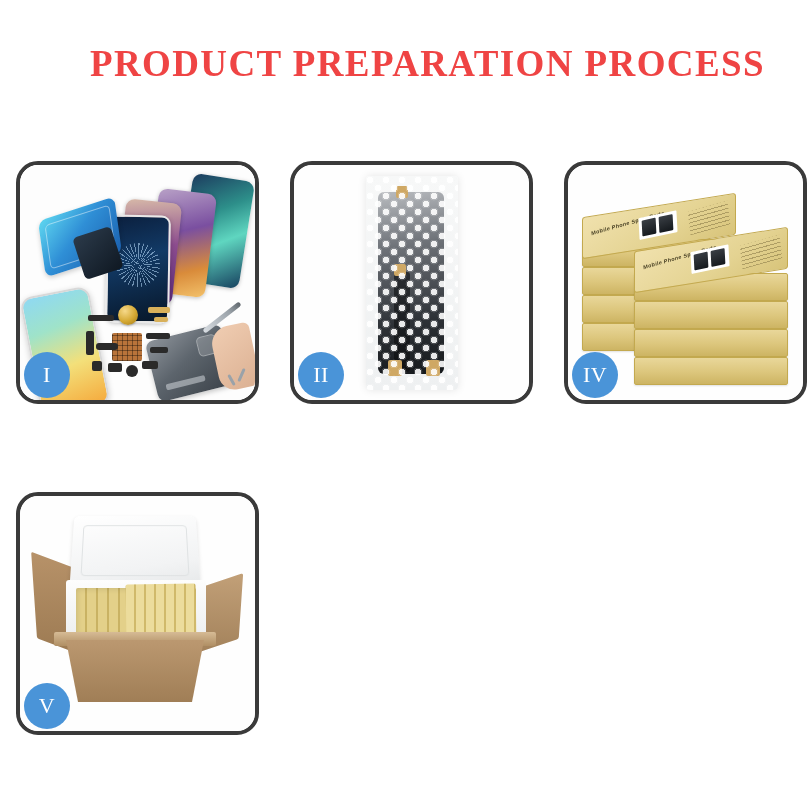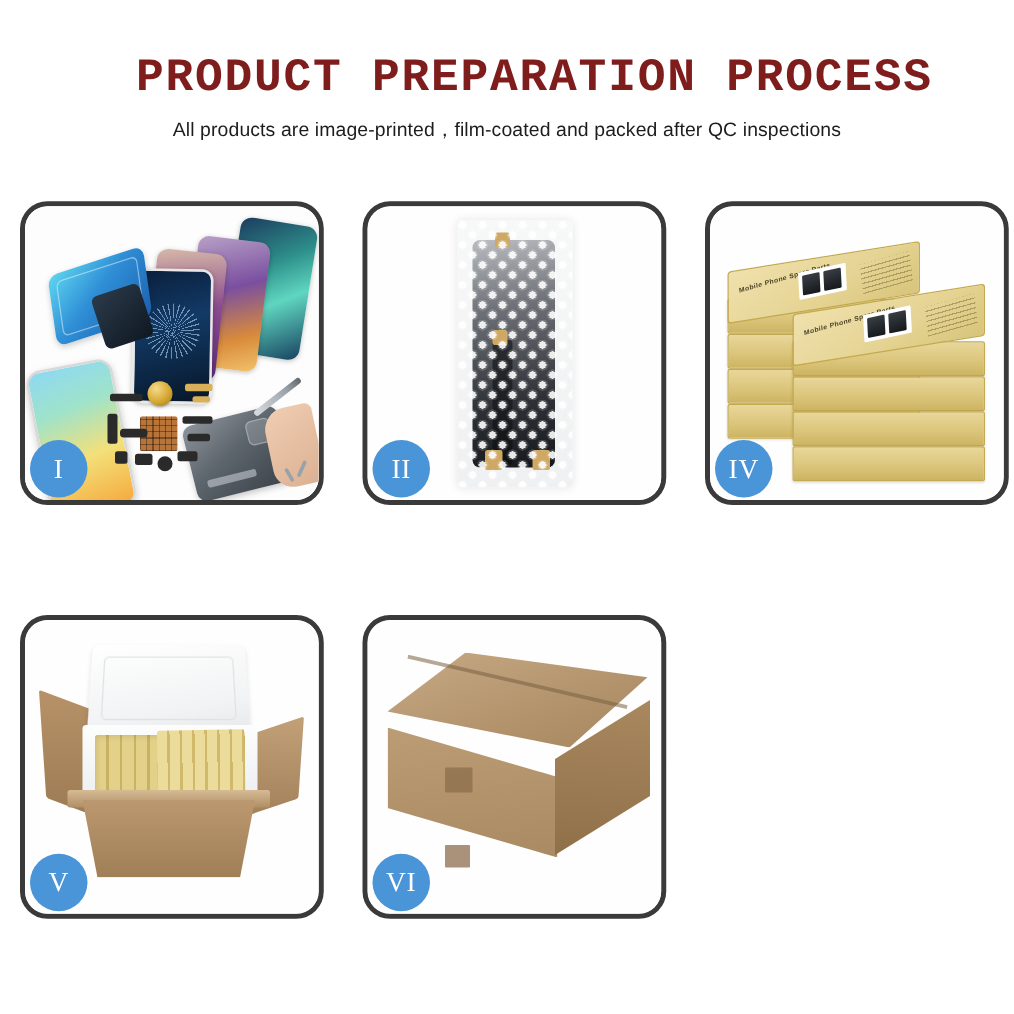--- a/index.html
+++ b/index.html
@@ -19,24 +19,24 @@
   
   .header {
     width: 811px;
     padding-top: 44px;
     text-align: center;
   }
   .title {
     font-size: 37px;
     font-weight: 700;
     letter-spacing: 1.4px;
-    color: #7f1d1d;
+    color: #ef4444;
     line-height: 1.08;
     margin: 0;
-    font-family: Liberation Mono, monospace;
+    font-family: Liberation Serif, serif;
     padding-left: 44px;
   }
   .subtitle {
     font-size: 15.5px;
     font-weight: 400;
     color: #1d1d1d;
     margin: 10px 0 0 0;
     letter-spacing: 0.1px;
   }
 
@@ -500,21 +500,20 @@
   }
 
   
   .sr-hidden { position:absolute; width:1px; height:1px; overflow:hidden; clip:rect(0 0 0 0); }
 </style>
 </head>
 <body>
 
 <div class="header">
   <h1 class="title">PRODUCT PREPARATION PROCESS</h1>
-  <p class="subtitle">All products are image-printed，film-coated and packed after QC inspections</p>
 </div>
 
 <div class="grid">
 
   <div class="panel">
     <div class="panel-inner">
       <div class="p1-bg"></div>
       <div class="ph ph-a"></div>
       <div class="ph ph-b"></div>
       <div class="ph ph-c"></div>
@@ -616,28 +615,14 @@
       <div class="v-inner-boxes2"></div>
       <div class="v-carton-rim"></div>
       <div class="v-carton-front"></div>
     </div>
     <div class="badge">
       <span>V</span>
     </div>
     <span class="sr-hidden">Boxes loaded into foam box inside carton</span>
   </div>
 
-  <div class="panel">
-    <div class="panel-inner">
-      <div class="c-top"></div>
-      <div class="c-top-seam"></div>
-      <div class="c-left"></div>
-      <div class="c-right"></div>
-      <div class="c-tape" style="left:62px; top:118px; width:22px; height:20px;"></div>
-      <div class="c-tape" style="left:62px; top:180px; width:20px; height:18px;"></div>
-    </div>
-    <div class="badge">
-      <span>VI</span>
-    </div>
-    <span class="sr-hidden">Carton sealed and ready for shipment</span>
-  </div>
 
 </div>
 
 </body></html>

